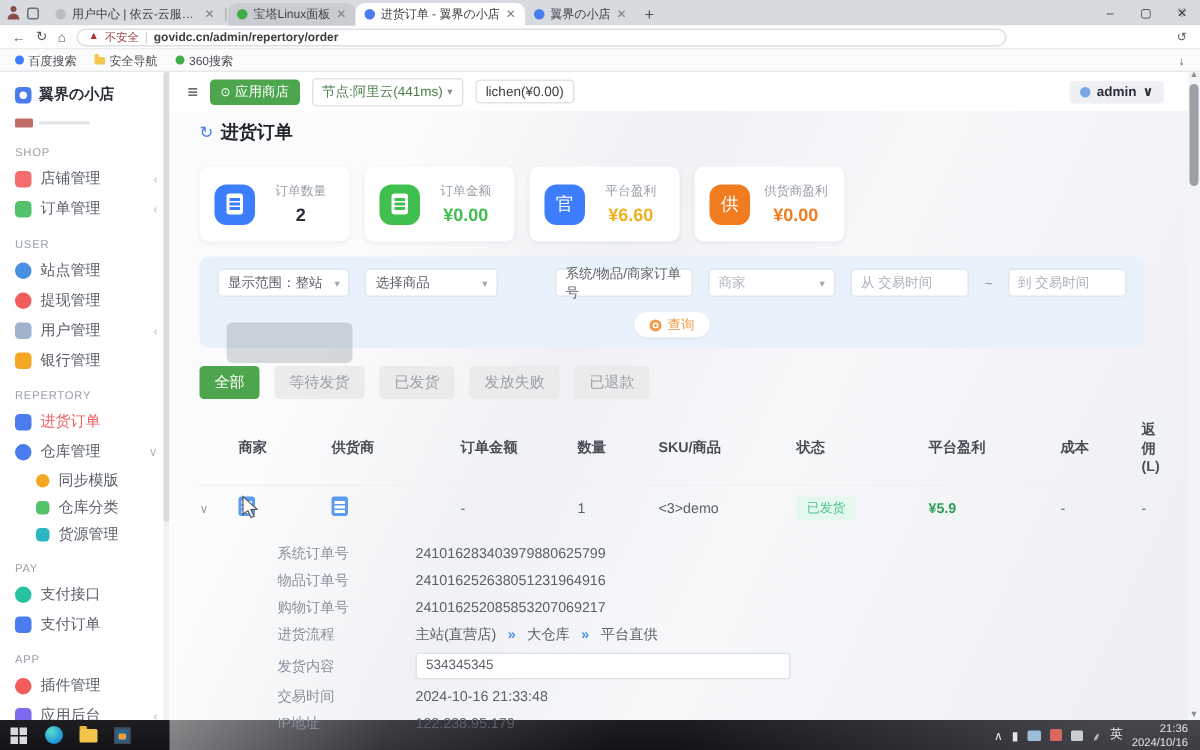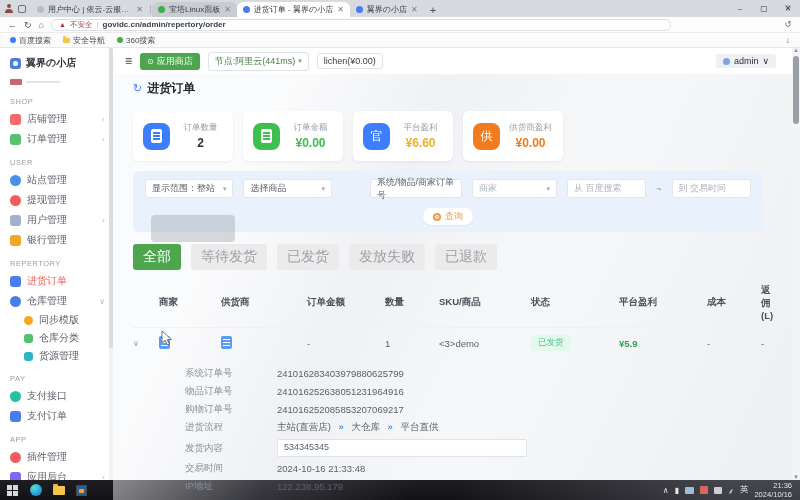--- a/index.html
+++ b/index.html
@@ -62,21 +62,21 @@
 
   
   .main { flex:1; display:flex; flex-direction:column; min-width:0; position:relative; }
   .topbar { height:26px; background:#fff; display:flex; align-items:center; gap:8px; padding:0 24px 0 12px; flex:none; }
   .burger { font-size:12px; color:#3c4043; }
   .btn-green { display:flex; align-items:center; gap:3px; background:#4da64d; color:#fff; font-size:9px; border-radius:3px; padding:2px 7px; }
   .btn-green .gi { font-size:8px; }
   .pill { display:flex; align-items:center; gap:3px; border:1px solid #dfe3e8; border-radius:3px; background:#fff; font-size:9px; color:#4a7f4a; padding:2px 6px; }
   .pill.dark { color:#3c4043;justify-content:flex-end; }
   .pill .caret { font-size:7px; color:#8a8e93; }
-  .admin-chip { margin-left:auto; display:flex; align-items:center; gap:4px; background:#eef0f3; border-radius:3px; padding:2px 7px; font-size:9px; font-weight:normal; color:#2b3038; }
+  .admin-chip { margin-left:auto; display:flex; align-items:center; gap:4px; background:#eef0f3; border-radius:3px; padding:2px 7px; font-size:9px; font-weight:bold; color:#2b3038; }
   .admin-dot { width:7px; height:7px; border-radius:50%; background:#7aa6e8; }
 
   .content { flex:1; padding:6px 28px 0 20px; position:relative; }
   .content:before { content:""; position:absolute; inset:0; background:
      linear-gradient(115deg, rgba(255,255,255,.5) 20%, rgba(210,214,220,.18) 38%, rgba(255,255,255,0) 55%),
      linear-gradient(295deg, rgba(214,218,224,.22) 10%, rgba(255,255,255,0) 40%);
      pointer-events:none; }
   .page-title { display:flex; align-items:center; gap:5px; font-size:12px; font-weight:bold; color:#22262c; position:relative; }
   .pt-ic { color:#4a7cf0; font-size:11px; font-weight:normal; }
 
@@ -103,21 +103,21 @@
   .tilde { font-size:9px; color:#8a9099; }
   .search-row { display:flex; justify-content:center; margin-top:10px; }
   .btn-search { display:flex; align-items:center; gap:4px; background:#fff; border-radius:9px; padding:2px 10px; font-size:9px; color:#f2994a; box-shadow:0 1px 2px rgba(0,0,0,.05); }
   .search-ic { width:8px; height:8px; border-radius:50%; background:#f2994a; position:relative; }
   .search-ic:after { content:""; position:absolute; inset:2px; border-radius:50%; border:1px solid #fff; }
 
   .ghost-box { position:absolute; left:38px; top:141px; width:84px; height:27px; background:rgba(110,115,122,.26); border-radius:4px; z-index:4; }
 
   
   .status-tabs { display:flex; gap:10px; margin-top:12px; position:relative; }
-  .stab { font-size:14px; padding:4px 10px; border-radius:3px; background:#ebebeb; color:#9aa0a8; }
+  .stab { font-size:10px; padding:4px 10px; border-radius:3px; background:#ebebeb; color:#9aa0a8; }
   .stab.active { background:#4da64d; color:#fff; }
 
   
   .otable { margin-top:8px; position:relative; font-size:9.5px; color:#5b6069; }
   .trow { display:grid; grid-template-columns:26px 62px 86px 78px 54px 92px 88px 88px 54px 1fr; align-items:center; }
   .thead { font-weight:bold; color:#4a4f57; padding:6px 0; }
   .drow-line { border-top:1px solid #f0f1f3; padding:7px 0; }
   .chev-cell { color:#9aa0a8; font-size:8px; }
   .ticon { width:11px; height:13px; border-radius:2px; background:#5c9bf2; position:relative; display:inline-block; }
   .ticon:after { content:""; position:absolute; left:2px; top:3px; width:7px; height:1.5px; background:#fff; box-shadow:0 3px 0 #fff, 0 6px 0 #fff; }
@@ -397,21 +397,21 @@
             <span class="caret">▾</span>
           </div>
           <div class="fctl w105">
             <span>系统/物品/商家订单号</span>
           </div>
           <div class="fctl w90 placeholder">
             <span>商家</span>
             <span class="caret">▾</span>
           </div>
           <div class="fctl w86 placeholder">
-            <span>从 百度搜索</span>
+            <span>从 交易时间</span>
           </div>
           <span class="tilde">~</span>
           <div class="fctl w86 placeholder">
             <span>到 交易时间</span>
           </div>
         </div>
         <div class="search-row">
           <span class="btn-search">
             <span class="search-ic"></span>
             <span>查询</span>

